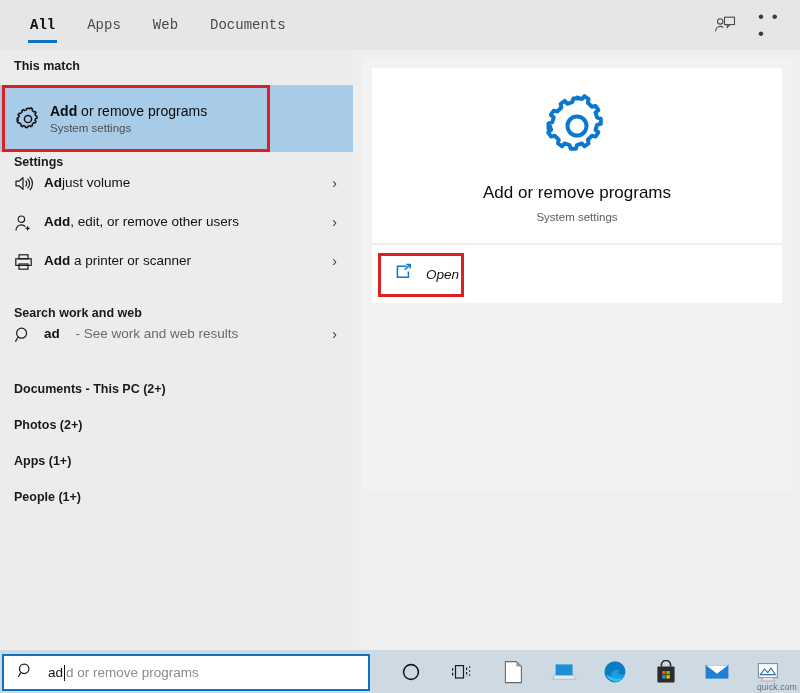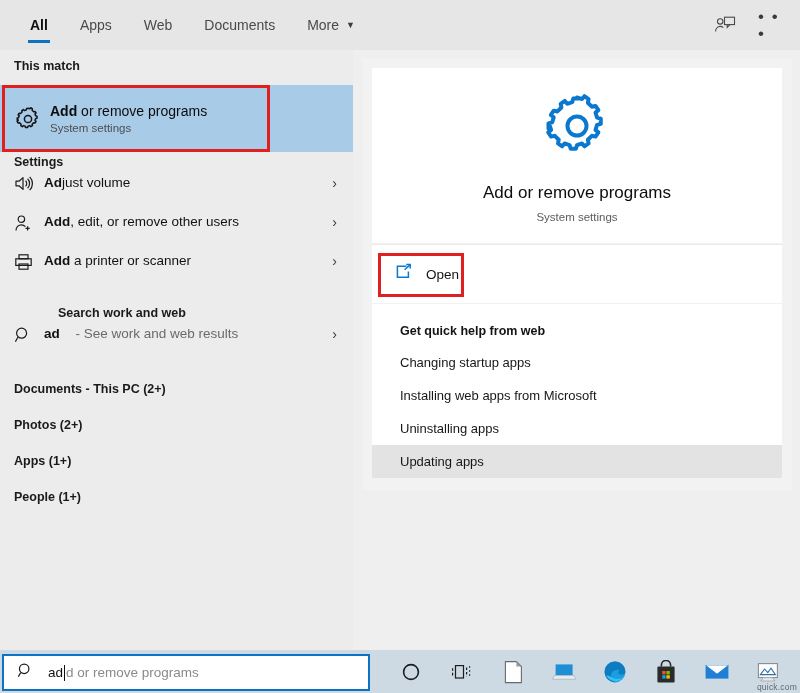--- a/index.html
+++ b/index.html
@@ -10,21 +10,21 @@
     overflow: hidden;
   }
   #root { position: relative; width: 800px; height: 693px; }
 
   
   .header {
     position: absolute; left: 0; top: 0; width: 800px; height: 50px;
     background: #e6e6e6;
     display: flex; align-items: flex-start;
   }
-  .tabs { display: flex; align-items: center; height: 50px; padding-left: 14px; }
+  .tabs { display: flex; align-items: center; height: 50px; padding-left: 14px; font-family: Liberation Mono, monospace; }
   .tab {
     position: relative; height: 50px; display: flex; align-items: center;
     padding: 0 16px; font-size: 14px; color: #4a4a4a; cursor: default;
     white-space: nowrap;
   }
   .tab.active { color: #101010; font-weight: bold; }
   .tab.active::after {
     content: ""; position: absolute; left: 14px; right: 14px; bottom: 7px;
     height: 3px; background: #0b72c4;
   }
@@ -78,21 +78,21 @@
     align-items: center; justify-content: center;
   }
   .pv-title { font-size: 17px; color: #0d0d0d; margin-top: 16px; }
   .pv-sub { font-size: 11.5px; color: #5c5c5c; margin-top: 8px; }
   .pv-open-row {
     position: absolute; left: 10px; top: 186px; width: 410px; height: 59px;
     background: #ffffff; border-top: 1px solid #eaeaea;
     display: flex; align-items: center;
   }
   .open-btn { display: flex; align-items: center; gap: 13px; padding-left: 22px; }
-  .open-label { font-size: 13.5px; color: #131313; }
+  .open-label { font-size: 13.5px; color: #131313; font-style: italic; }
   .pv-help {
     position: absolute; left: 10px; top: 246px; width: 410px;
     background: #ffffff; padding-top: 14px;
   }
   .help-head { font-size: 12.5px; font-weight: bold; color: #141414; padding: 6px 0 8px 28px; }
   .help-item { font-size: 13px; color: #171717; height: 33px; display: flex; align-items: center; padding-left: 28px; }
   .help-item.hover { background: #e3e3e3; }
 
   
   .anno { position: absolute; border: 3px solid #e02020; pointer-events: none; }
@@ -132,24 +132,20 @@
       </div>
       <div class="tab">
         <span>Apps</span>
       </div>
       <div class="tab">
         <span>Web</span>
       </div>
       <div class="tab">
         <span>Documents</span>
       </div>
-      <div class="tab">
-        <span>More</span>
-        <span class="caret">▼</span>
-      </div>
     </div>
     <div class="header-actions">
       <div class="hdr-icon">
         <svg width="22" height="20" viewBox="0 0 22 20" fill="none" stroke="#4a4a4a" stroke-width="1.1">
           <circle cx="6.2" cy="6.4" r="2.7"></circle>
           <path d="M1.6 16.5c0-3 2.1-5.1 4.6-5.1 1.2 0 2.3.5 3.1 1.2"></path>
           <rect x="10.5" y="2.2" width="10" height="7.4"></rect>
           <path d="M13.2 9.6 L13.2 12.4 L16.0 9.6"></path>
         </svg>
       </div>
@@ -196,21 +192,21 @@
         <svg width="19" height="18" viewBox="0 0 19 18" fill="none" stroke="#1c1c1c" stroke-width="1.2">
           <rect x="5" y="1.8" width="9" height="4"></rect>
           <rect x="1.8" y="5.8" width="15.4" height="6.6"></rect>
           <rect x="5" y="11" width="9" height="5.2"></rect>
         </svg>
       </span>
       <span class="txt"><b>Add</b><span> a printer or scanner</span></span>
       <span class="chev">›</span>
     </div>
 
-    <div class="section-head" style="padding-top:14px;margin-left:44px;">Search work and web</div>
+    <div class="section-head" style="padding-top:14px;">Search work and web</div>
 
     <div class="row">
       <span class="ico">
         <svg width="18" height="18" viewBox="0 0 18 18" fill="none" stroke="#1c1c1c" stroke-width="1.2">
           <circle cx="7.6" cy="7.2" r="5"></circle>
           <path d="M3.9 11.2 1.4 15.6"></path>
         </svg>
       </span>
       <span class="txt"><b>ad</b><span class="muted"> - See work and web results</span></span>
       <span class="chev">›</span>
@@ -253,27 +249,20 @@
           <svg width="19" height="18" viewBox="0 0 19 18" fill="none" stroke="#0b78d0" stroke-width="1.5">
             <path d="M12.4 3.2H3.4v11h11V8.4"></path>
             <path d="M10.6 6.8 16.2 1.6"></path>
             <path d="M12.2 1.6h4v4"></path>
           </svg>
         </span>
         <span class="open-label">Open</span>
       </div>
     </div>
 
-    <div class="pv-help">
-      <div class="help-head">Get quick help from web</div>
-      <div class="help-item">Changing startup apps</div>
-      <div class="help-item">Installing web apps from Microsoft</div>
-      <div class="help-item">Uninstalling apps</div>
-      <div class="help-item hover">Updating apps</div>
-    </div>
   </div>
 
   <div class="anno" id="anno-best"></div>
   <div class="anno" id="anno-open"></div>
 
   <div class="taskbar"></div>
 
   <div class="searchbox">
     <span>
       <svg width="17" height="17" viewBox="0 0 18 18" fill="none" stroke="#1c1c1c" stroke-width="1.3">

